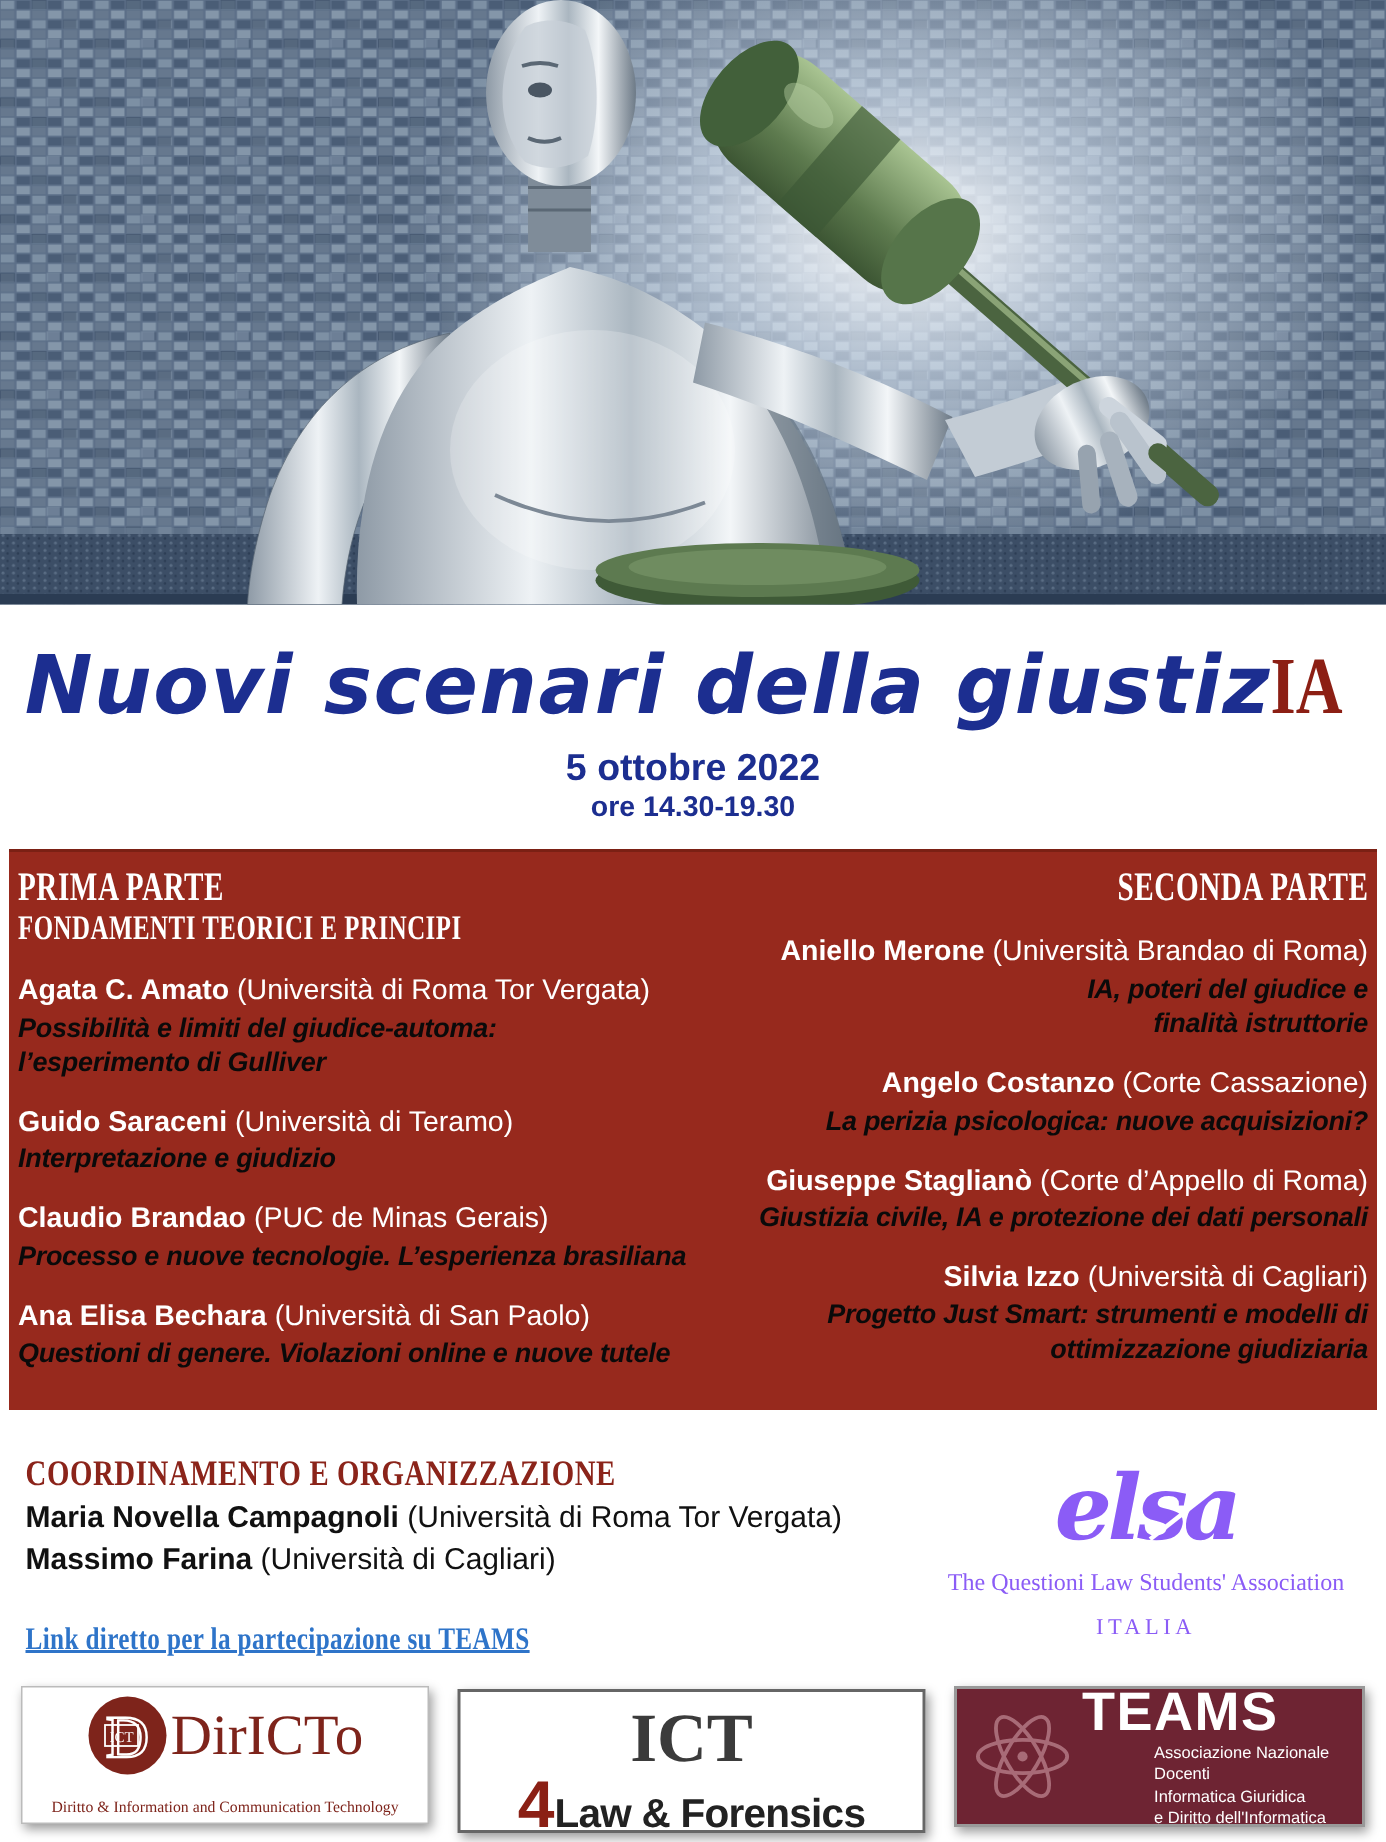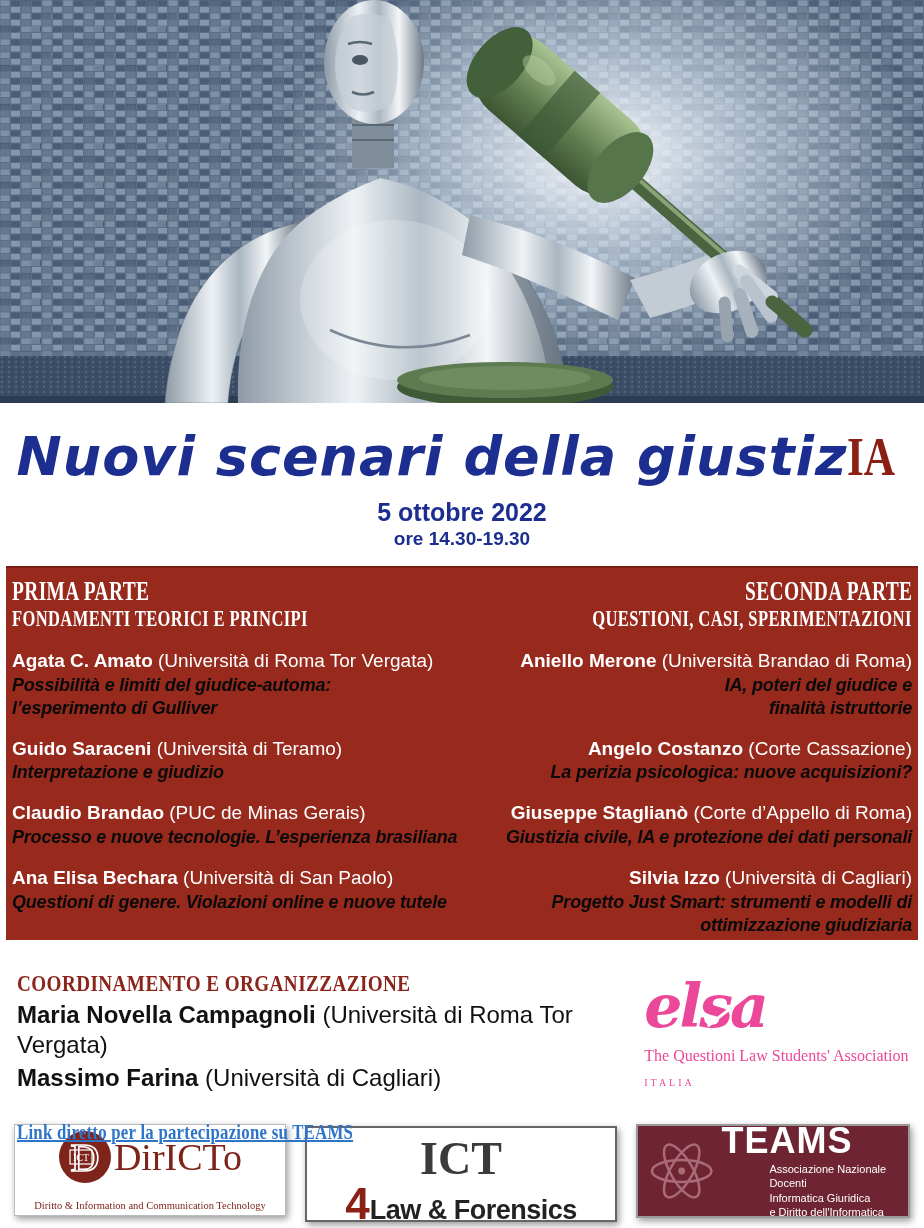--- a/index.html
+++ b/index.html
@@ -61,41 +61,41 @@
     white-space:pre-line;
   }
 
   
   .footer { display:flex; justify-content:space-between; padding:30px 10px 0 17px; height:182px;gap:40px; }
   .coord-heading {
     color:#8B241A; font-family:"Liberation Serif", serif; font-weight:bold;
     font-size:24px; letter-spacing:0.5px; white-space:nowrap;
   }
   .coord-heading .cond2 { display:inline-block; transform:scaleX(0.8); transform-origin:left center; }
-  .person { font-size:24px; color:#111; margin-top:3px; line-height:1.25; }
+  .person { font-size:20px; color:#111; margin-top:3px; line-height:1.25; }
   .person .p-name { font-weight:bold; }
   .teams-link {
     display:inline-block; margin-top:27px;
     color:#2E74C9; font-family:"Liberation Serif", serif; font-weight:bold;
     font-size:21px; text-decoration:underline; text-decoration-thickness:2px;
     transform:scaleX(0.8); transform-origin:left center; white-space:nowrap;
     letter-spacing:0.3px; cursor:pointer;
   }
-  .elsa-block { width:300px; text-align:left; color:#ec4899; padding-top:8px; }
+  .elsa-block { width:300px; text-align:center; color:#8b5cf6; padding-top:8px; }
   .elsa-wordmark {
     font-family:"DejaVu Serif", serif; font-weight:bold; font-style:italic;
     font-size:60px; line-height:0.95; letter-spacing:-3px; position:relative;
     display:inline-block;
   }
   .elsa-wordmark::after {
     content:""; position:absolute; width:54px; height:3px; background:#fff;
     left:58px; top:30px; transform:rotate(-38deg);
   }
   .elsa-line1 { font-family:"Liberation Serif", serif; font-size:16px; margin-top:12px; }
-  .elsa-line2 { font-family:"Liberation Serif", serif; font-size:10px; letter-spacing:3px; margin-top:12px; }
+  .elsa-line2 { font-family:"Liberation Serif", serif; font-size:15px; letter-spacing:3px; margin-top:12px; }
 
   
   .logos-row { display:flex; justify-content:space-between; align-items:flex-start; padding:0 14px 0 14px; margin-top:2px; }
   .logo-box { box-shadow:2px 3px 7px rgba(0,0,0,0.4); }
   .logo-diricto {
     width:272px; height:92px; background:#fff; border:1px solid #bbb;
     display:flex; flex-direction:column; align-items:center; justify-content:center;
   }
   .diricto-top { display:flex; align-items:center; }
   .diricto-word {
@@ -236,21 +236,20 @@
       <div class="talk">Processo e nuove tecnologie. L’esperienza brasiliana</div>
     </div>
     <div class="session">
       <div class="session-head"><span class="speaker">Ana Elisa Bechara</span> <span class="aff">(Università di San Paolo)</span></div>
       <div class="talk">Questioni di genere. Violazioni online e nuove tutele</div>
     </div>
   </div>
 
   <div class="col right">
     <div class="part-line"><span class="cond">SECONDA PARTE</span></div>
-    <div class="part-subline"><span class="cond">QUESTIONI, CASI, SPERIMENTAZIONI</span></div>
 
     <div class="session">
       <div class="session-head"><span class="speaker">Aniello Merone</span> <span class="aff">(Università Brandao di Roma)</span></div>
       <div class="talk">IA, poteri del giudice e
 finalità istruttorie</div>
     </div>
     <div class="session">
       <div class="session-head"><span class="speaker">Angelo Costanzo</span> <span class="aff">(Corte Cassazione)</span></div>
       <div class="talk">La perizia psicologica: nuove acquisizioni?</div>
     </div>

